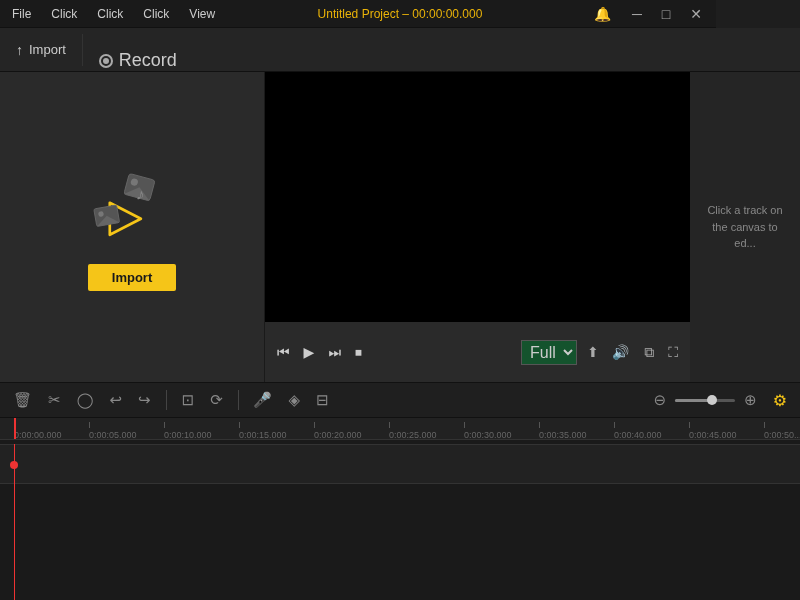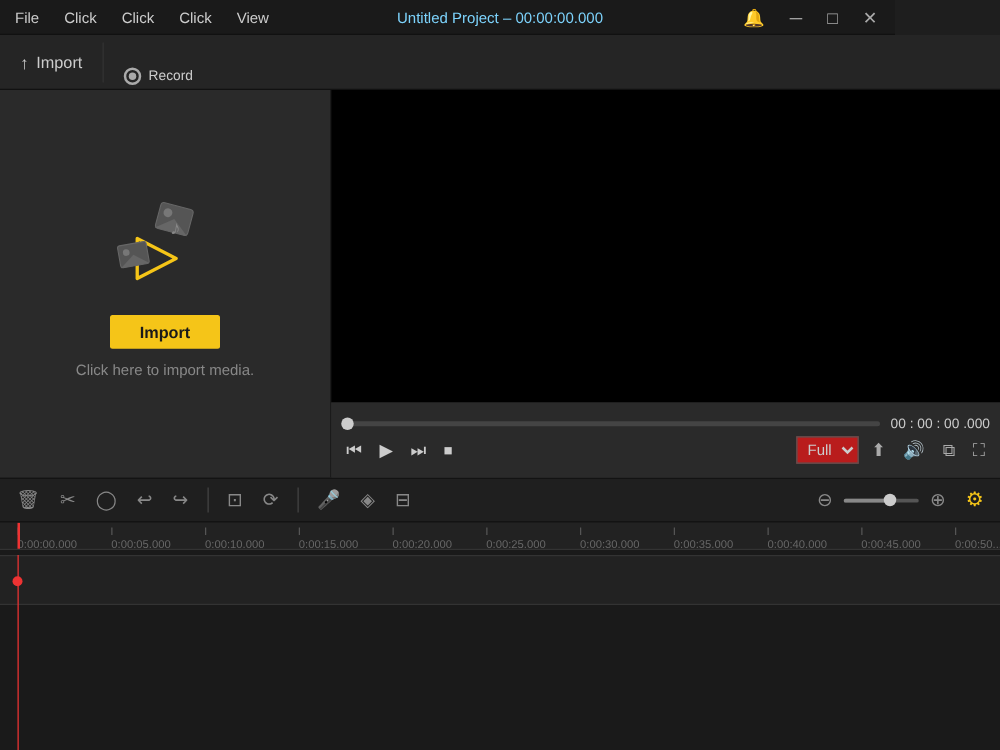--- a/index.html
+++ b/index.html
@@ -33,21 +33,21 @@
     .menu-item {
       color: #ccc;
       font-size: 12px;
       cursor: pointer;
       padding: 2px 4px;
     }
     #title-center {
       position: absolute;
       left: 50%;
       transform: translateX(-50%);
-      color: #7dd3fc;
+      color: #eab308;
       font-size: 12px;
     }
     #title-bar-right {
       display: flex;
       align-items: center;
       gap: 8px;
     }
     .title-btn {
       color: #aaa;
       font-size: 14px;
@@ -74,21 +74,21 @@
       font-size: 13px;
       border-right: 1px solid #333;
     }
     #record-btn {
       display: flex;
       align-items: center;
       gap: 6px;
       padding: 8px 16px;
       color: #ccc;
       cursor: pointer;
-      font-size: 11px;
+      font-size: 18px;
       margin-top: 22px;
     }
     .record-circle {
       width: 14px;
       height: 14px;
       border: 2px solid #aaa;
       border-radius: 50%;
       display: flex;
       align-items: center;
       justify-content: center;
@@ -204,24 +204,24 @@
     }
     .ctrl-btn {
       color: #ccc;
       font-size: 14px;
       cursor: pointer;
       padding: 2px 4px;
       background: none;
       border: none;
     }
     #quality-select {
-      background: #b91c1c;
+      background: #14532d;
       color: #ccc;
       border: 1px solid #555;
-      font-size: 12px;
+      font-size: 16px;
       padding: 2px 4px;
       cursor: pointer;
       margin-left: auto;
     }
     .ctrl-icon-btn {
       color: #aaa;
       font-size: 14px;
       cursor: pointer;
       padding: 2px 4px;
     }
@@ -444,50 +444,46 @@
         </g>
 
         <g transform="translate(2, 45) rotate(-10)">
           <rect x="0" y="0" width="26" height="20" rx="2" fill="#555" stroke="#666" stroke-width="1"></rect>
           <circle cx="7" cy="7" r="3" fill="#777"></circle>
           <polygon points="0,20 13,10 26,20" fill="#666"></polygon>
         </g>
       </svg>
     </div>
     <button id="import-button">Import</button>
-    <span id="import-hint">Click here to import media.</span>
   </div>
 
   <div id="video-panel">
     <div id="video-preview"></div>
     <div id="video-controls">
-      <div id="progress-bar-area">
-        <div id="progress-bar">
-          <div id="progress-thumb"></div>
-        </div>
-        <span id="time-display">00 : 00 : 00 .000</span>
-      </div>
       <div id="playback-controls">
         <button class="ctrl-btn">⏮</button>
         <button class="ctrl-btn">▶</button>
         <button class="ctrl-btn">⏭</button>
         <button class="ctrl-btn">⏹</button>
         <select id="quality-select">
           <option>Full</option>
           <option>1/2</option>
           <option>1/4</option>
         </select>
         <span class="ctrl-icon-btn">⬆</span>
         <span class="ctrl-icon-btn">🔊</span>
         <span class="ctrl-icon-btn">⧉</span>
         <span class="ctrl-icon-btn">⛶</span>
       </div>
     </div>
   </div>
 
+  <div id="right-hint">
+    <span id="hint-text">Click a track on the canvas to ed...</span>
+  </div>
 
 </div>
 
 <div id="edit-toolbar">
   <button class="edit-tool-btn">🗑</button>
   <button class="edit-tool-btn">✂</button>
   <button class="edit-tool-btn">◯</button>
   <button class="edit-tool-btn">↩</button>
   <button class="edit-tool-btn">↪</button>
   <div class="tool-separator"></div>

